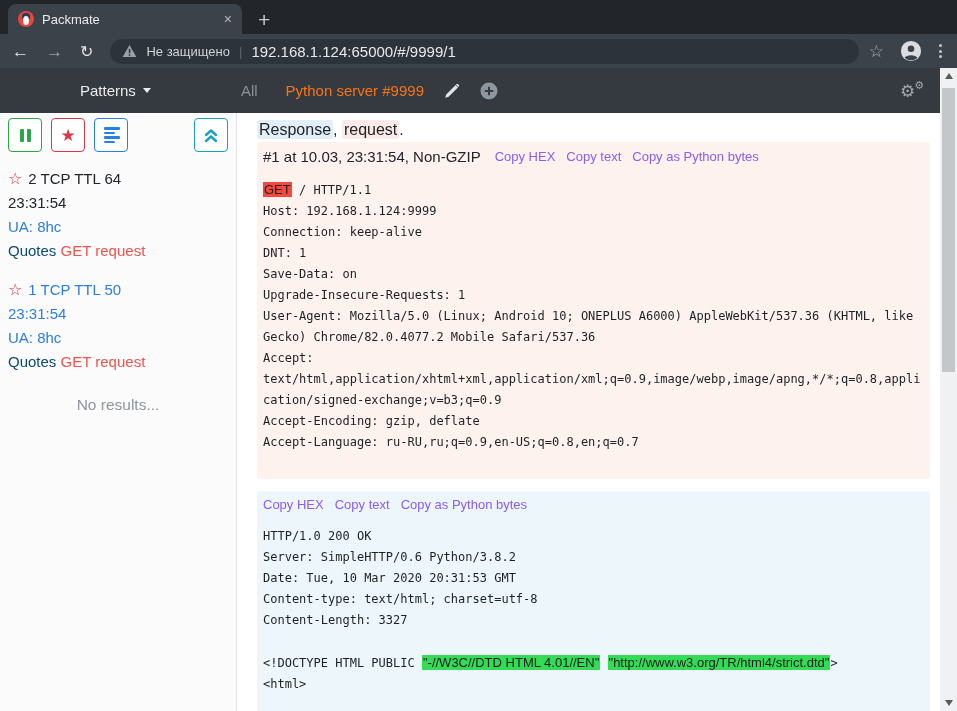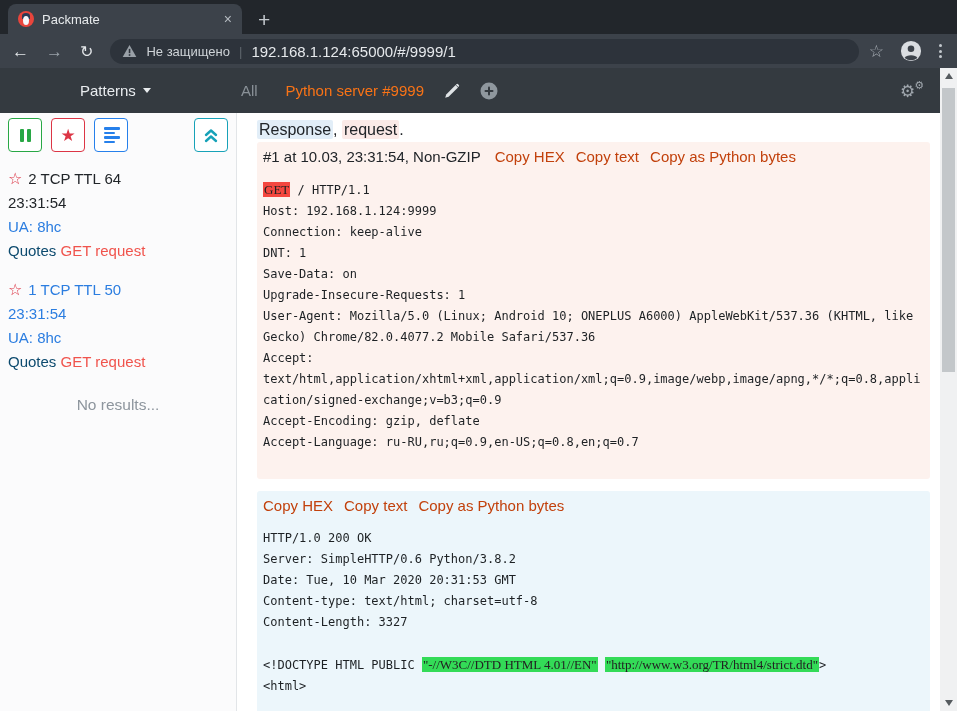--- a/index.html
+++ b/index.html
@@ -68,24 +68,24 @@
   .main { flex:1; padding:8px 10px 0 20px; overflow:hidden; }
   .patterns-line { font-size:16px; color:#212529; margin-bottom:3px; }
   .pat { padding:1px 2px; border-radius:2px; }
   .pat-blue { background:#e2eef8; } .pat-pink { background:#fbeae7; }
 
   .card { border-radius:3px; padding:6px 8px 26px 6px; margin-bottom:12px; }
   .card.request { background:#fdf2ee; }
   .card.response { background:#ecf6fb; }
   .card-head { display:flex; align-items:center; font-size:15px; color:#212529; }
   .p-head { margin-right:14px; }
-  .copy-link { color:#c2410c; margin-right:11px; cursor:pointer; font-size:15px; text-decoration:none; }
+  .copy-link { color:#8b5cf6; margin-right:11px; cursor:pointer; font-size:13px; text-decoration:none; }
   .card pre { font-family:"DejaVu Sans Mono", monospace; font-size:12px; line-height:21px; color:#1d2124;
               margin-top:14px; white-space:pre-wrap; overflow-wrap:break-word; }
-  mark { font-family:Liberation Serif, serif; font-size:13px; padding:0 1px; color:#222222;margin-top:25px; }
+  mark { font-family:Liberation Sans, sans-serif; font-size:13px; padding:0 1px; color:#222222;margin-top:25px; }
   .m-red { background:#f4473f; }
   .m-green { background:#33db57; }
 
   
   .scrollbar { position:absolute; top:68px; right:0; width:17px; bottom:0; background:#f0f1f2; }
   .sb-arrow { position:absolute; left:0; width:17px; height:16px; display:flex; align-items:center; justify-content:center; cursor:pointer; }
   .sb-up { top:0; } .sb-down { bottom:0; }
   .tri-up { width:0; height:0; border-left:4.5px solid transparent; border-right:4.5px solid transparent; border-bottom:6px solid #565b5f; }
   .tri-down { width:0; height:0; border-left:4.5px solid transparent; border-right:4.5px solid transparent; border-top:6px solid #565b5f; }
   .sb-thumb { position:absolute; left:2px; right:2px; top:20px; height:284px; background:#c3c7ca; cursor:pointer; }

